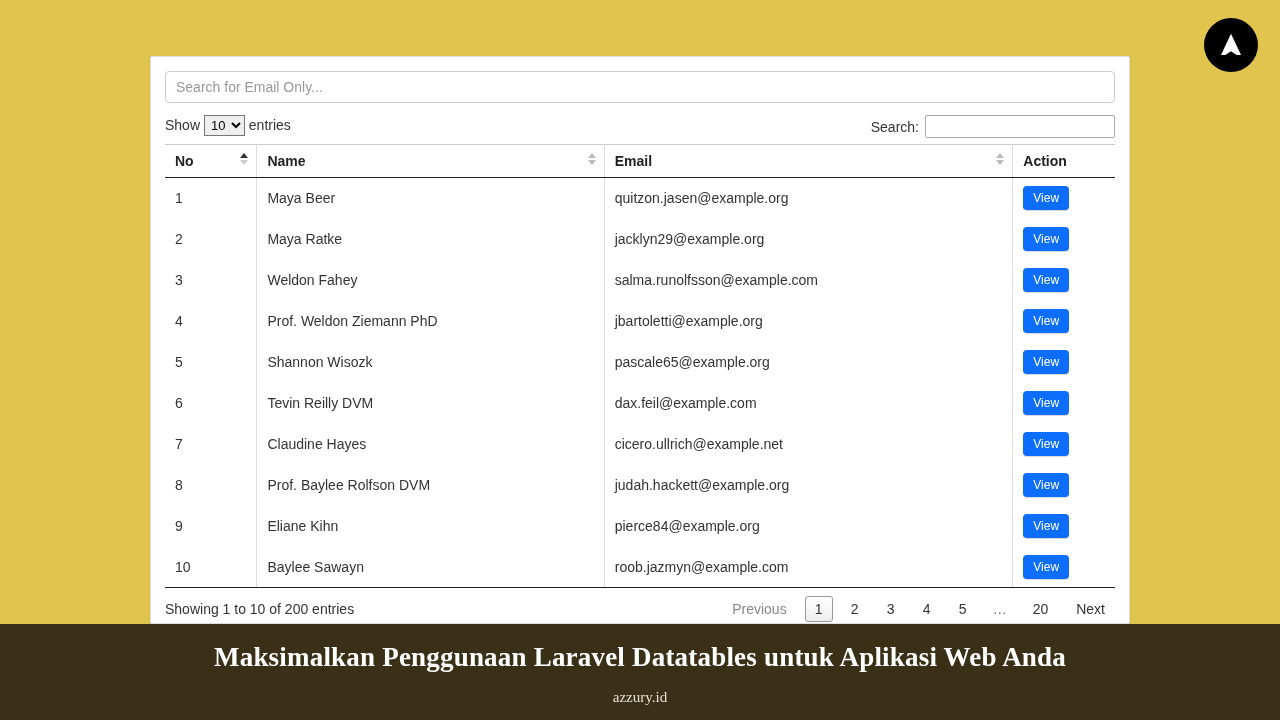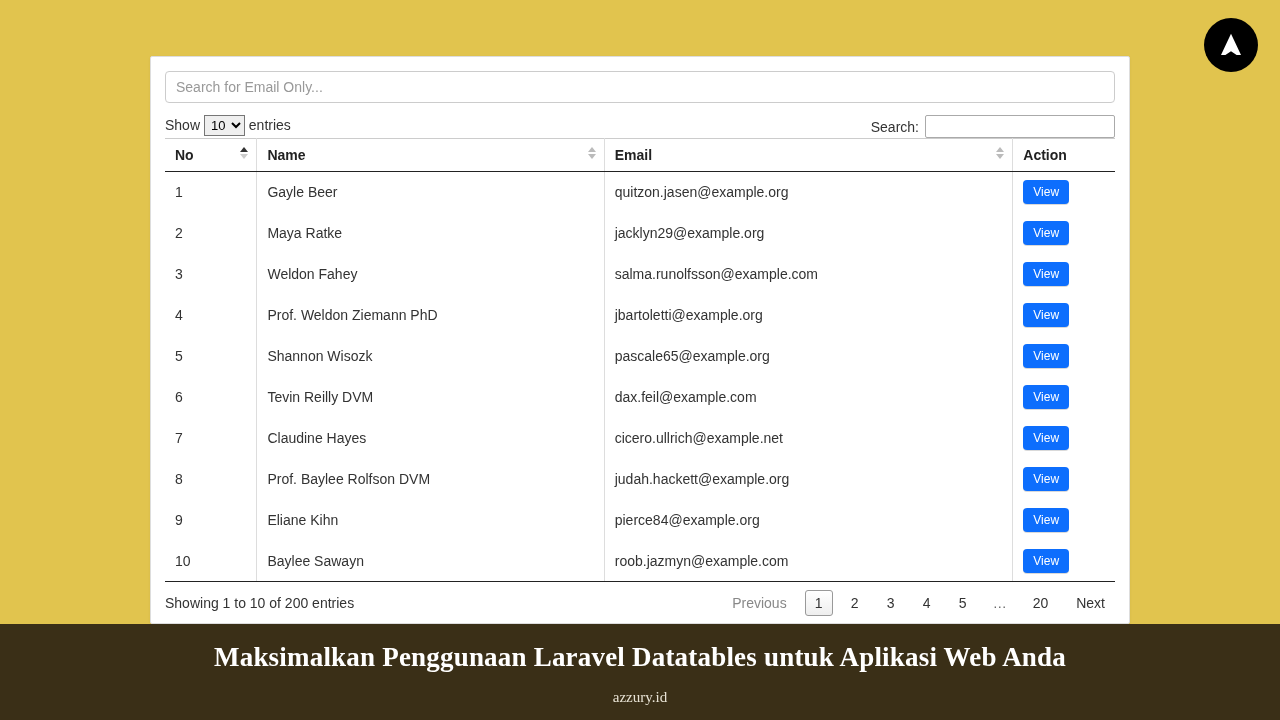--- a/index.html
+++ b/index.html
@@ -62,20 +62,21 @@
     .dt-search input {
       width: 190px;
       padding: 3px 6px;
       font-size: 13px;
       border: 1px solid #aaa;
       border-radius: 2px;
     }
     table.dt {
       width: 100%;
       border-collapse: collapse;
+      margin-top: 6px;
       table-layout: fixed;
     }
     table.dt thead th {
       text-align: left;
       font-weight: 700;
       font-size: 14px;
       color: #222;
       padding: 8px 10px 8px 10px;
       border-top: 1px solid #ccc;
       border-bottom: 1px solid #222;
@@ -234,21 +235,21 @@
             </span>
         </th>
         <th class="col-action">
           <span>Action</span>
         </th>
       </tr>
     </thead>
     <tbody id="tbody">
         <tr>
           <td>1</td>
-          <td>Gayle Beer</td>
+          <td>Maya Beer</td>
           <td>quitzon.jasen@example.org</td>
           <td><button class="btn-view">View</button></td>
         </tr>
         <tr>
           <td>2</td>
           <td>Maya Ratke</td>
           <td>jacklyn29@example.org</td>
           <td><button class="btn-view">View</button></td>
         </tr>
         <tr>

